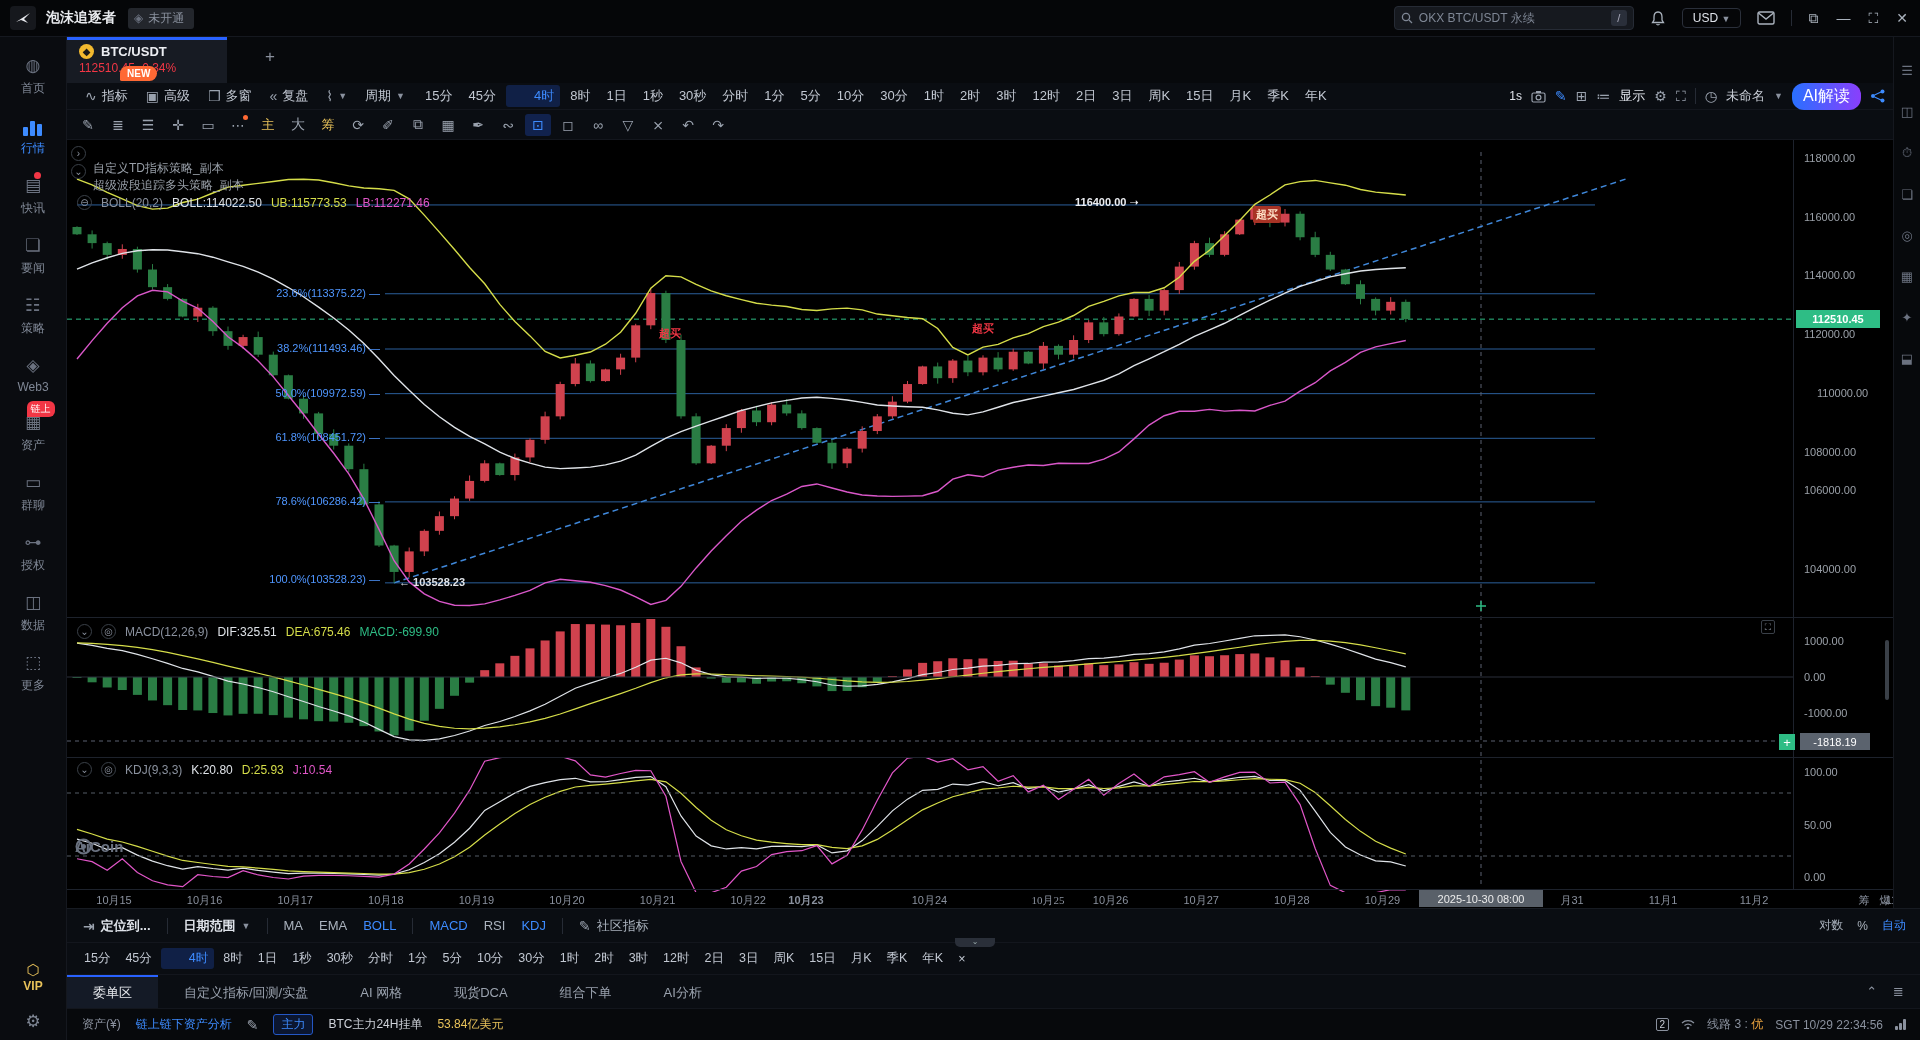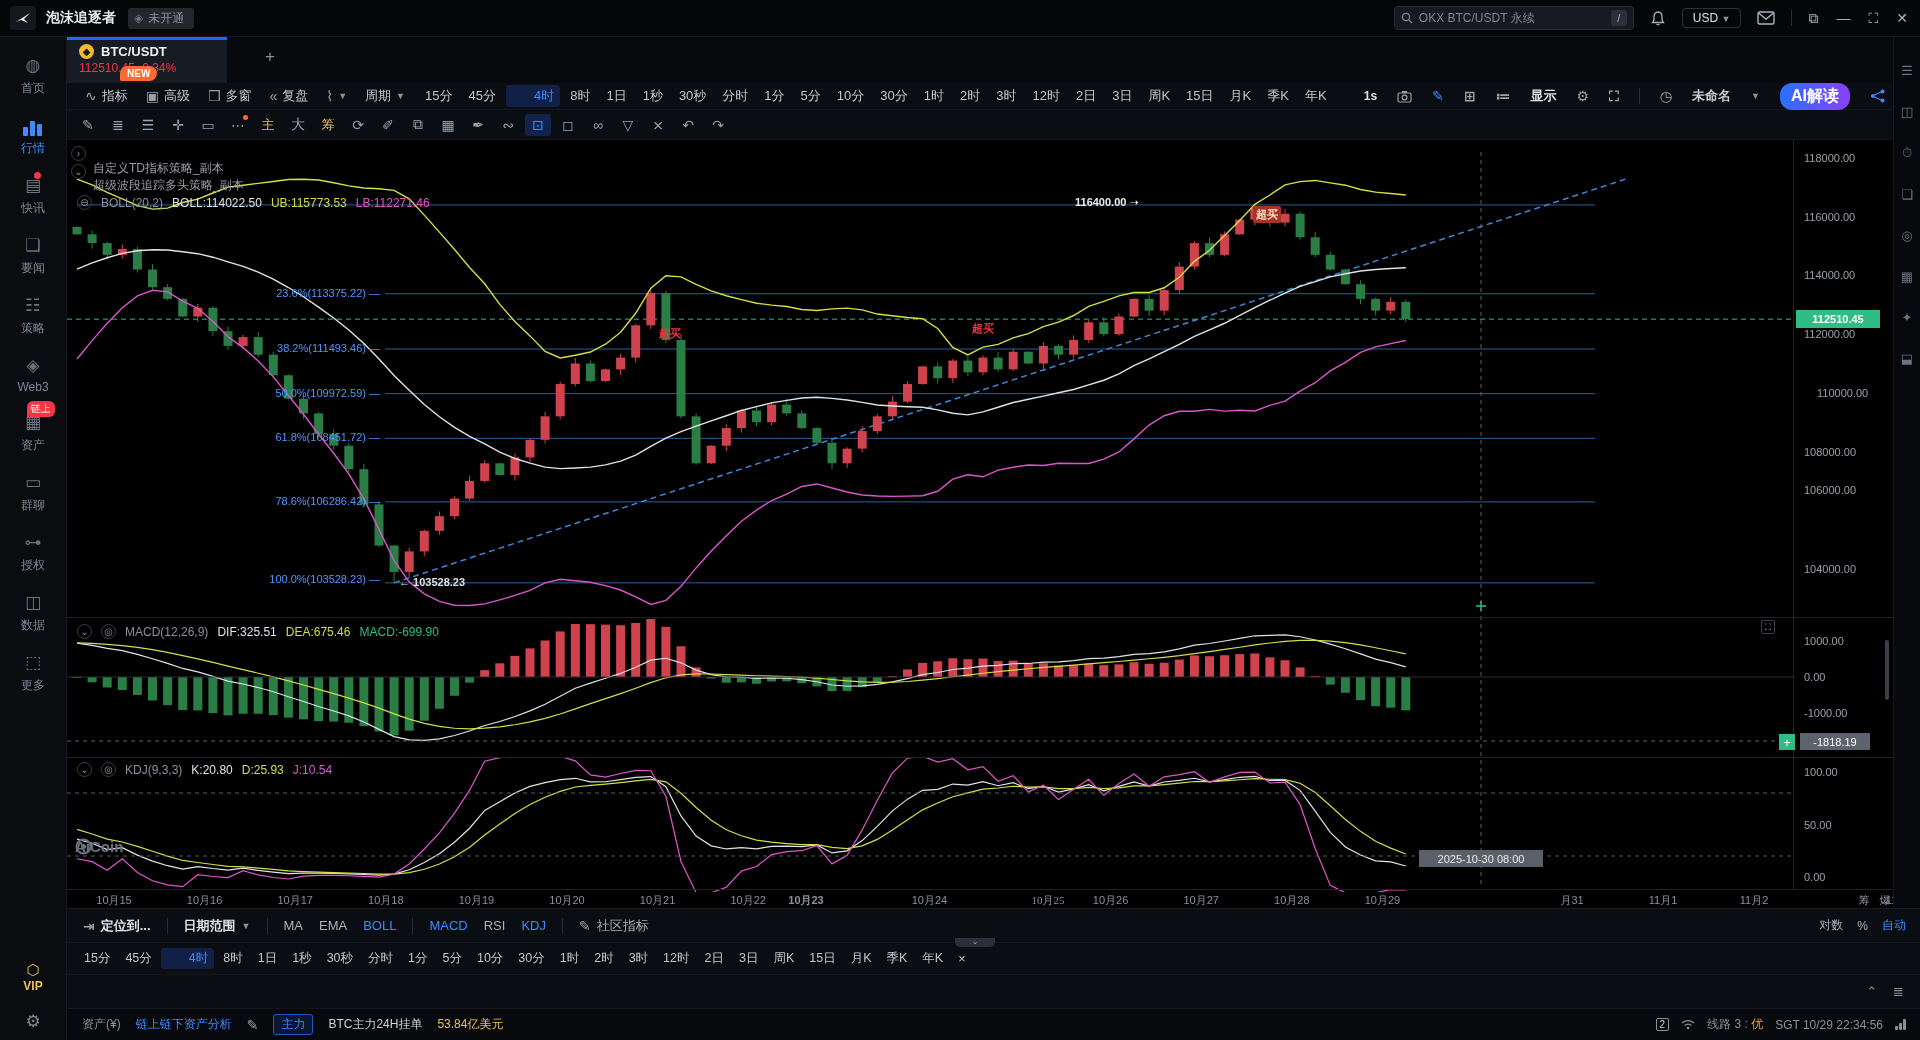--- a/index.html
+++ b/index.html
@@ -47,21 +47,21 @@
   .plus { color:#8a919e; font-size:17px; margin-left:38px; margin-top:10px; }
   #new-badge { position:absolute; left:120px; top:66px; background:#ff6934; color:#fff; font-size:10px;
     font-weight:bold; padding:2px 7px; border-radius:8px 8px 8px 2px; z-index:5; }
   
   #toolbar1 { position:absolute; left:67px; top:83px; width:1853px; height:27px; background:#0a0d12;
     display:flex; align-items:center; font-size:13px; color:#c2c8d2; border-bottom:1px solid #13161d; }
   .t1-btn { display:flex; align-items:center; gap:5px; margin-left:18px; cursor:pointer; }
   #tf-row { display:flex; align-items:center; gap:4px; margin-left:14px; }
   .tf { padding:2px 6px; border-radius:3px; cursor:pointer; color:#c2c8d2; }
   .tf.sel { background:rgba(41,98,255,.22); color:#3d8bff;padding-left:28px; }
-  #t1-right { margin-left:auto; display:flex; align-items:center; gap:20px; margin-right:34px;font-weight:bold; }
+  #t1-right { margin-left:auto; display:flex; align-items:center; gap:9px; margin-right:34px; }
   .ai-pill { background:linear-gradient(90deg,#2970ff,#8a3ffc); color:#fff; padding:3px 11px;
     border-radius:12px; font-size:16px; }
   .vsep { width:1px; height:16px; background:#262b35; }
   #toolbar2 { position:absolute; left:67px; top:110px; width:1853px; height:30px; background:#0a0d12;
     display:flex; align-items:center; gap:4px; border-bottom:1px solid #13161d; padding-left:8px; }
   .d-ico { width:26px; height:22px; display:flex; align-items:center; justify-content:center;
     color:#9aa2ae; font-size:14px; border-radius:3px; position:relative; cursor:pointer; }
   .d-ico.gold { color:#e8c25a; font-size:13px; }
   .d-ico.act { background:rgba(41,98,255,.25); color:#3d8bff; }
   .d-dot { position:absolute; top:1px; right:3px; width:5px; height:5px; border-radius:50%; background:#ff6934; }
@@ -74,21 +74,21 @@
   .circ { width:15px; height:15px; border:1px solid #3a4048; border-radius:50%; color:#8a919e;
     font-size:10px; display:inline-flex; align-items:center; justify-content:center; }
   .indrow { display:flex; gap:9px; align-items:center; font-size:12px; }
   .w { color:#dfe3e8; } .y { color:#d5dd49; } .m { color:#e156c8; } .t { color:#2ebd85; } .dim { color:#8a919e; }
   .ob { color:#f23645; font-size:11px; font-weight:bold; }
   .ob.hl { background:#a83325; color:#ffe3c9; padding:1px 3px; border-radius:2px; }
   .tag { position:absolute; font-size:11px; display:flex; align-items:center; justify-content:center; }
   #cp-tag { left:1729px; top:170px; width:84px; height:18px; background:#2ebd85; color:#fff; font-weight:bold; }
   #macd-tag { left:1733px; top:593px; width:70px; height:17px; background:#5b636e; color:#fff; }
   #macd-plus { left:1712px; top:594px; width:16px; height:16px; background:#2ebd85; color:#fff; font-size:13px; }
-  #ts-tag { left:1352px; top:710px; width:124px; height:17px; background:#596069; color:#ececec; }
+  #ts-tag { left:1352px; top:750px; width:124px; height:17px; background:#596069; color:#ececec; }
   .date-lbl { position:absolute; top:753px; font-size:11px; color:#8a919e; transform:translateX(-50%); }
   #wm { left:8px; top:698px; display:flex; gap:6px; align-items:center; color:#6a7280;
     font-size:15px; font-weight:bold; }
   
   #rightstrip { position:absolute; left:1893px; top:37px; width:27px; height:938px; background:#07090c;
     border-left:1px solid #15181f; display:flex; flex-direction:column; align-items:center; }
   .rs-ico { margin-top:26px; color:#6b7280; font-size:13px; }
   #robot { margin-top:auto; margin-bottom:26px; width:20px; height:20px; border-radius:50%;
     background:linear-gradient(135deg,#2970ff,#f23645); display:flex; align-items:center;
     justify-content:center; color:#fff; font-size:11px; }
@@ -834,20 +834,28 @@
     <span class="tf">周K</span>
     <span class="tf">15日</span>
     <span class="tf">月K</span>
     <span class="tf">季K</span>
     <span class="tf">年K</span>
     <span class="tf">×</span>
   </div>
 <div id="handle">⌄</div>
 
 <div id="row3">
+  <div style="display:flex;">
+      <div class="tab3 active">委单区</div>
+      <div class="tab3">自定义指标/回测/实盘</div>
+      <div class="tab3">AI 网格</div>
+      <div class="tab3">现货DCA</div>
+      <div class="tab3">组合下单</div>
+      <div class="tab3">AI分析</div>
+    </div>
   <div id="r3-right">
     <span>⌃</span>
     <span>≣</span>
   </div>
 </div>
 
 <div id="statusbar">
   <div class="st-item">资产(¥)</div>
   <div class="st-item link">链上链下资产分析</div>
   <div class="st-item icon">✎</div>

